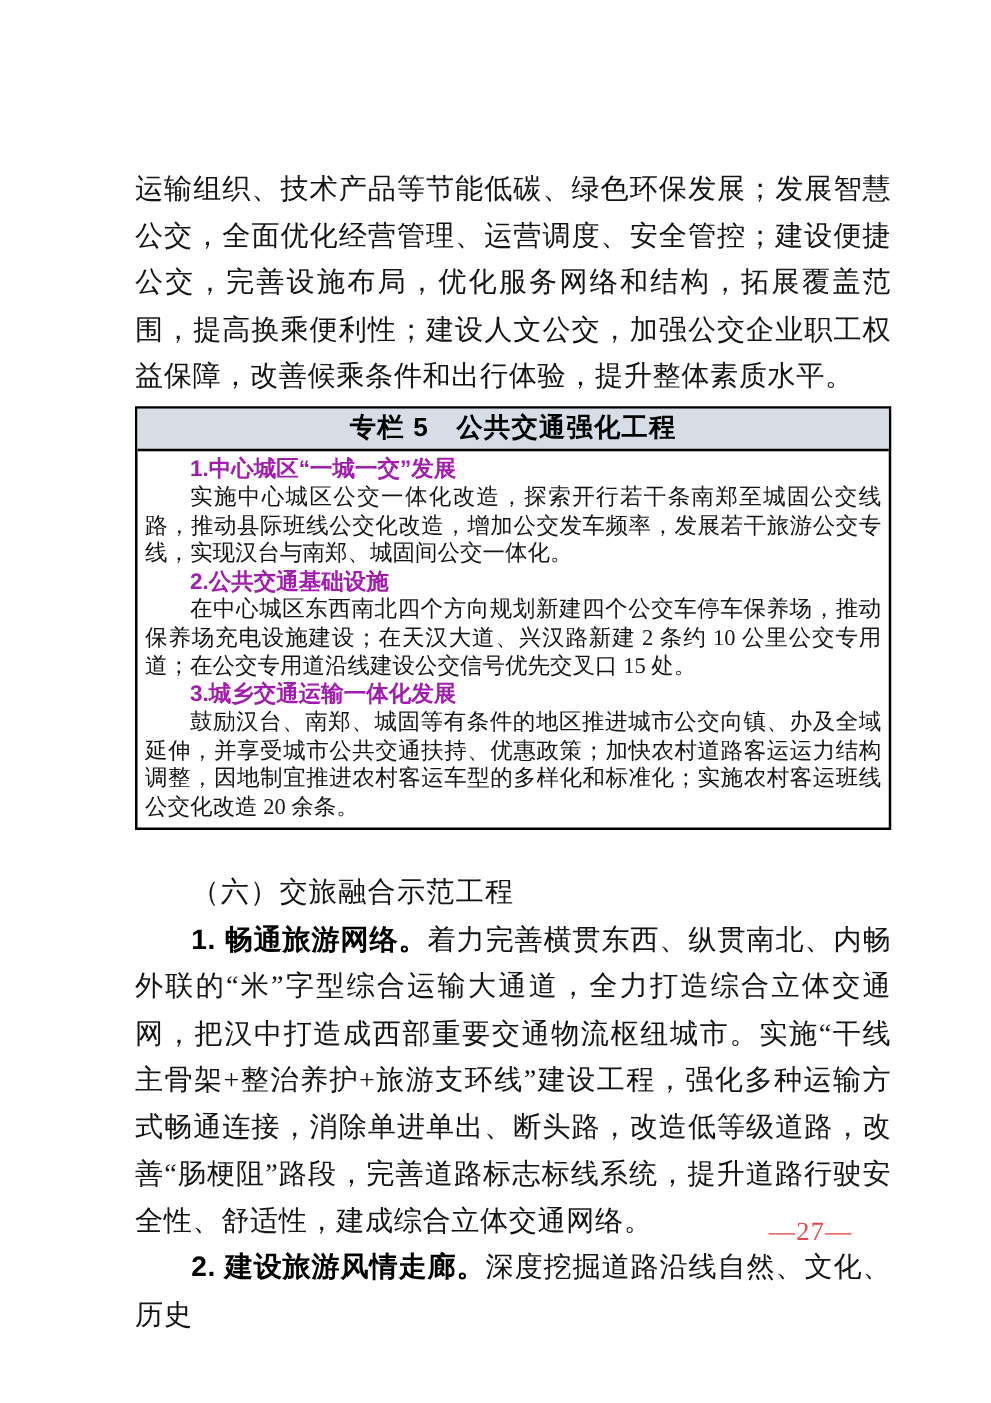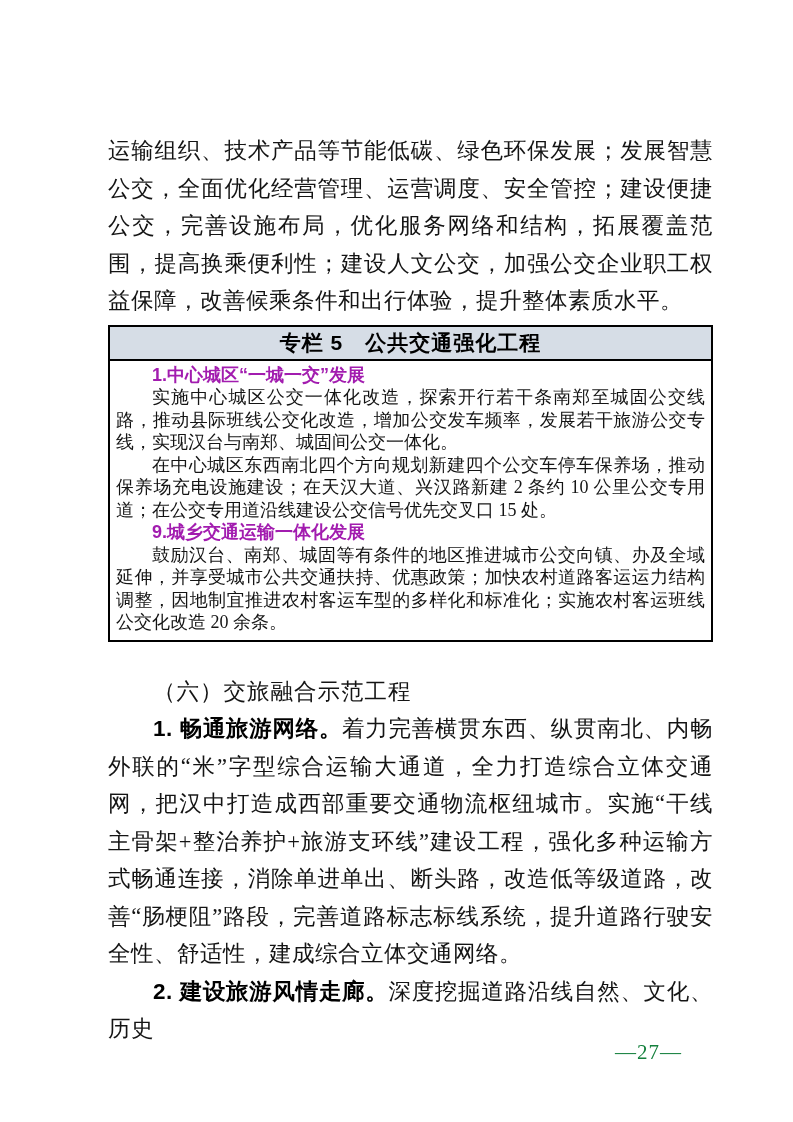--- a/index.html
+++ b/index.html
@@ -74,25 +74,25 @@
     text-align:justify;
     letter-spacing:0.5px;
   }
   .para .lead {
     font-family:Liberation Sans, sans-serif;
     font-weight:bold;
     color:#000000;
   }
   .page-number {
     position:absolute;
-    top:1040px;
+    top:973px;
     right:111px;
     font-size:21px;
     letter-spacing:1px;
-    color:#15803d;
+    color:#ef4444;
     margin-left:20px;
   }
 </style>
 </head>
 <body>
 
 <div class="page">
   <div class="content">
 
     <p class="body-text">运输组织、技术产品等节能低碳、绿色环保发展；发展智慧公交，全面优化经营管理、运营调度、安全管控；建设便捷公交，完善设施布局，优化服务网络和结构，拓展覆盖范围，提高换乘便利性；建设人文公交，加强公交企业职工权益保障，改善候乘条件和出行体验，提升整体素质水平。</p>
@@ -100,25 +100,26 @@
     <div class="feature-box" style="border-color: rgb(0, 0, 0);">
       <div class="feature-box-header" style="background: rgb(214, 221, 230);">专栏 5　公共交通强化工程</div>
       <div class="feature-box-body">
 
         <div>
           <div class="box-section-heading">1.中心城区“一城一交”发展</div>
           <p class="box-section-body">实施中心城区公交一体化改造，探索开行若干条南郑至城固公交线路，推动县际班线公交化改造，增加公交发车频率，发展若干旅游公交专线，实现汉台与南郑、城固间公交一体化。</p>
         </div>
 
         <div>
+          <div class="box-section-heading">2.公共交通基础设施</div>
           <p class="box-section-body">在中心城区东西南北四个方向规划新建四个公交车停车保养场，推动保养场充电设施建设；在天汉大道、兴汉路新建 2 条约 10 公里公交专用道；在公交专用道沿线建设公交信号优先交叉口 15 处。</p>
         </div>
 
         <div>
-          <div class="box-section-heading">9.城乡交通运输一体化发展</div>
+          <div class="box-section-heading">3.城乡交通运输一体化发展</div>
           <p class="box-section-body">鼓励汉台、南郑、城固等有条件的地区推进城市公交向镇、办及全域延伸，并享受城市公共交通扶持、优惠政策；加快农村道路客运运力结构调整，因地制宜推进农村客运车型的多样化和标准化；实施农村客运班线公交化改造 20 余条。</p>
         </div>
 
       </div>
     </div>
 
     <div class="section-heading">（六）交旅融合示范工程</div>
 
     <p class="para"><span class="lead">1. 畅通旅游网络。</span><span>着力完善横贯东西、纵贯南北、内畅外联的“米”字型综合运输大通道，全力打造综合立体交通网，把汉中打造成西部重要交通物流枢纽城市。实施“干线主骨架+整治养护+旅游支环线”建设工程，强化多种运输方式畅通连接，消除单进单出、断头路，改造低等级道路，改善“肠梗阻”路段，完善道路标志标线系统，提升道路行驶安全性、舒适性，建成综合立体交通网络。</span></p>
 

